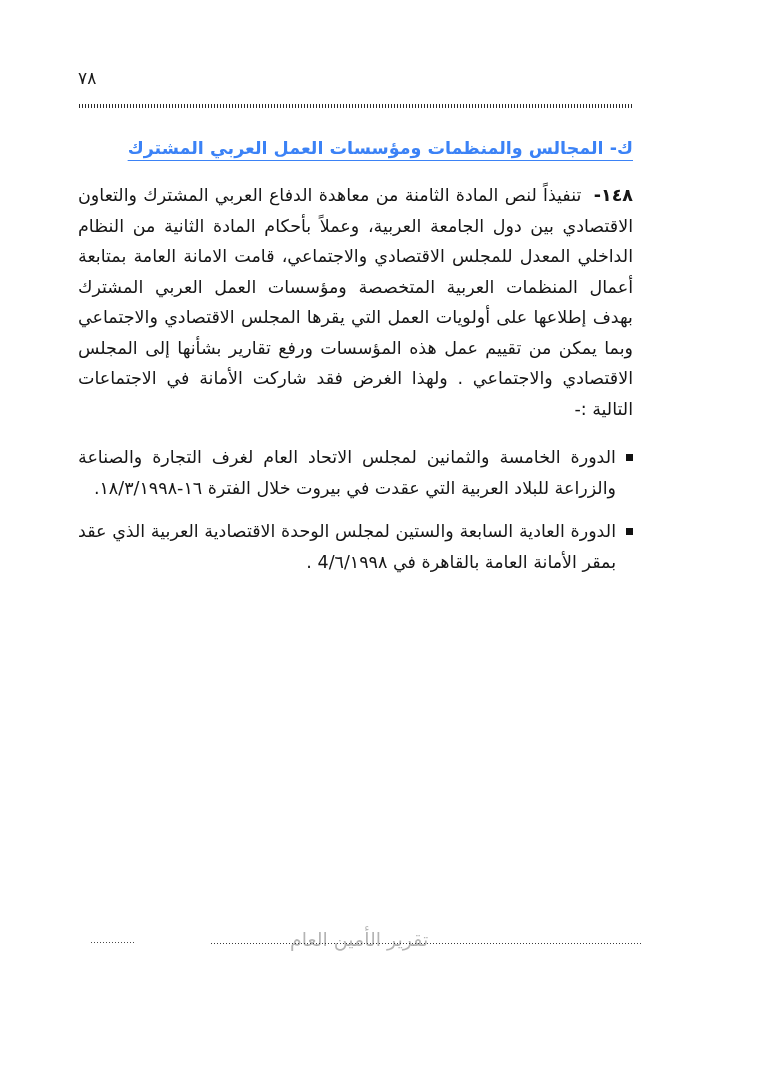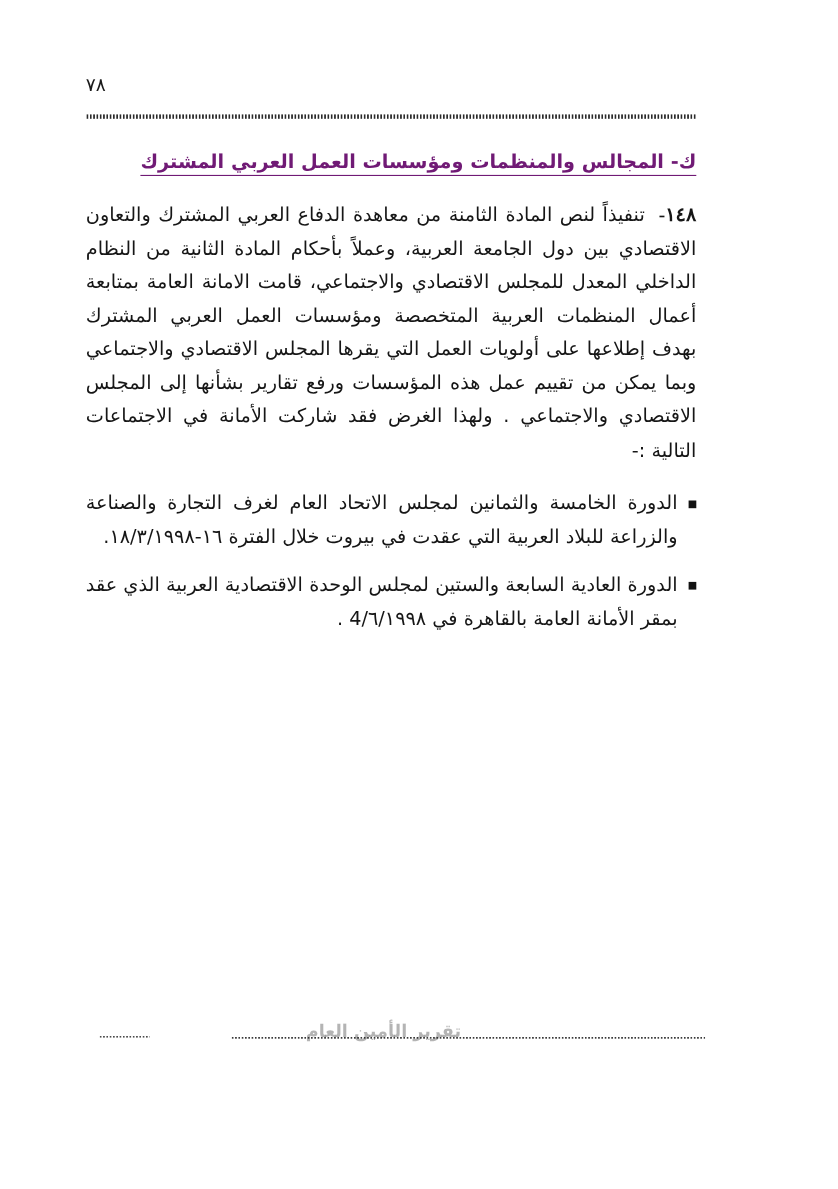--- a/index.html
+++ b/index.html
@@ -43,34 +43,33 @@
     text-align: right;
   }
 
   .heading {
     margin-top: 30px;
     font-size: 17.5px;
     font-weight: 700;
     text-decoration: underline;
     text-underline-offset: 6px;
     text-decoration-thickness: 1px;
-    color: #701a75;
+    color: #3b82f6;
   }
 
   .para {
     margin-top: 22px;
     font-size: 17.5px;
     line-height: 30.5px;
     text-align: justify;
     color: #161616;
   }
   .para-num {
     font-weight: 700;
     padding-left: 6px;
-    font-family: Liberation Serif, serif;
   }
 
   .bullet-list {
     list-style: none;
     margin-top: 18px;
   }
   .bullet-item {
     display: flex;
     flex-direction: row;
     gap: 10px;
@@ -114,29 +113,28 @@
     left: 132px;
     right: 0;
     top: 10px;
     height: 3px;
     background-image: radial-gradient(circle, #3a3a3a 0.7px, transparent 0.9px);
     background-size: 3px 3px;
     background-repeat: repeat-x;
   }
   .footer-stamp {
     position: absolute;
-    left: 200px;
+    left: 212px;
     top: -4px;
     direction: rtl;
-    font-size: 16px;
+    font-size: 19px;
     color: rgba(40, 40, 40, 0.35);
     filter: blur(0.4px);
     letter-spacing: 2px;
     white-space: nowrap;
-    font-weight: bold;
   }
 </style>
 </head>
 <body>
 
 <div class="page">
 
   <div class="page-number">٧٨</div>
 
   <div class="dotted-rule top-rule"></div>

